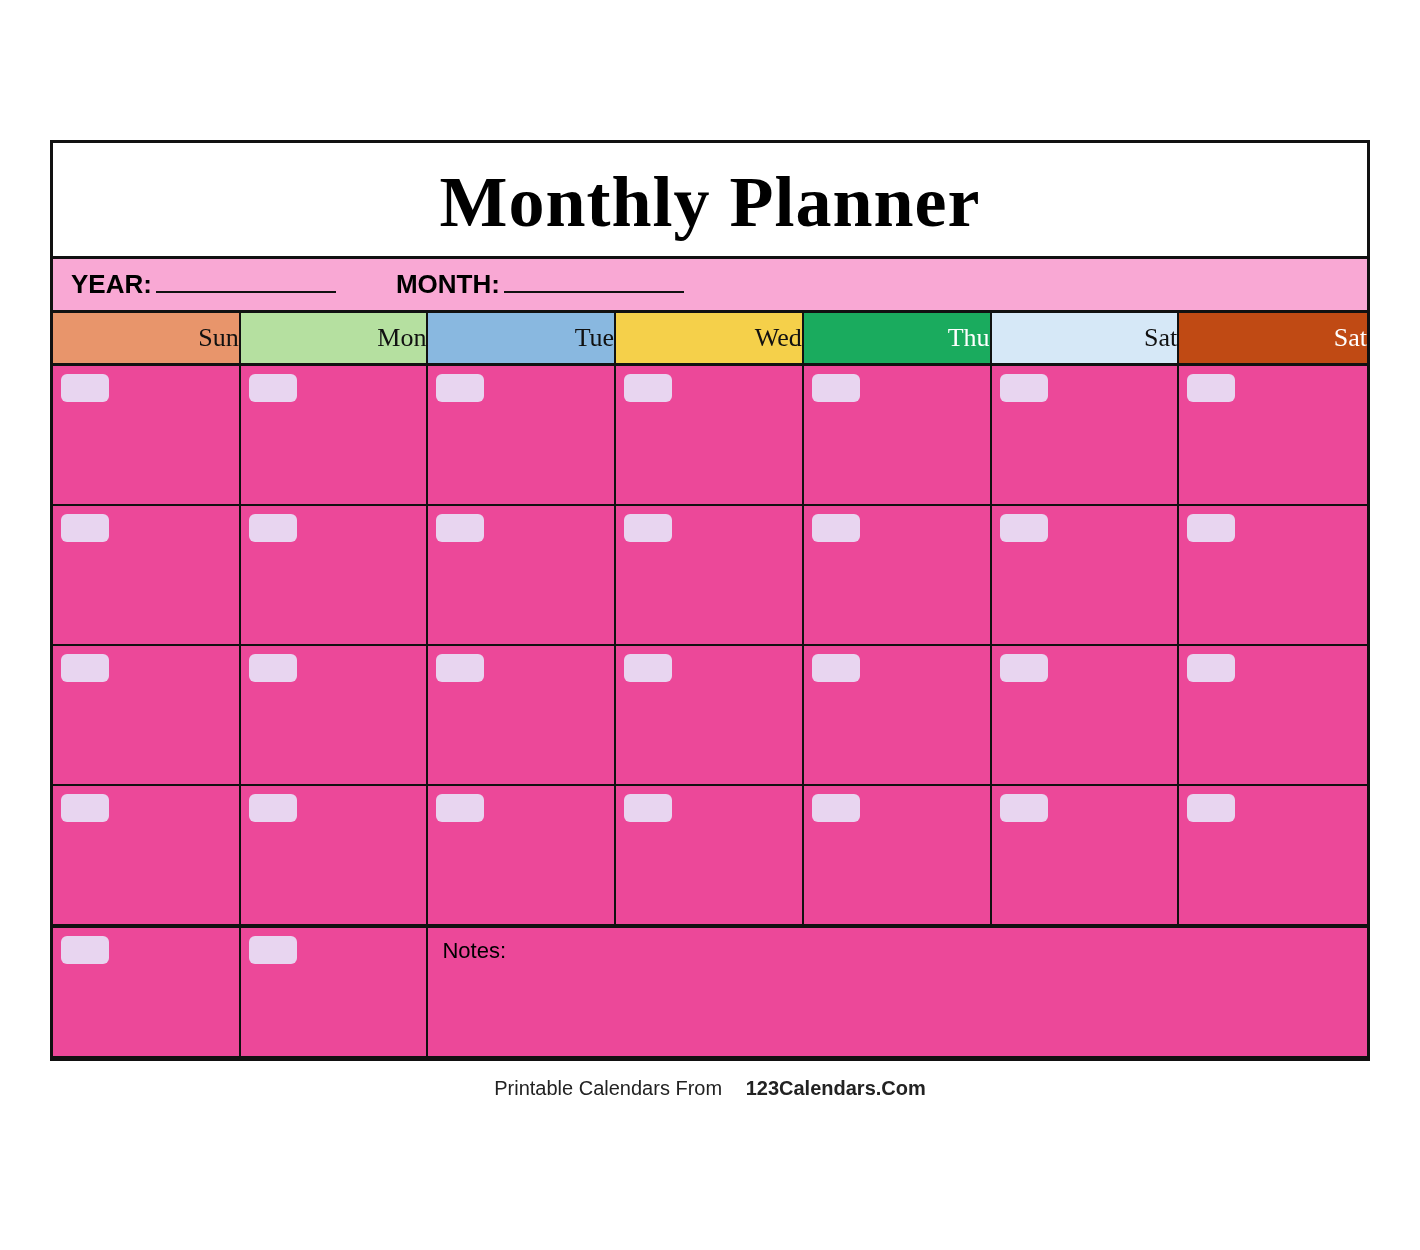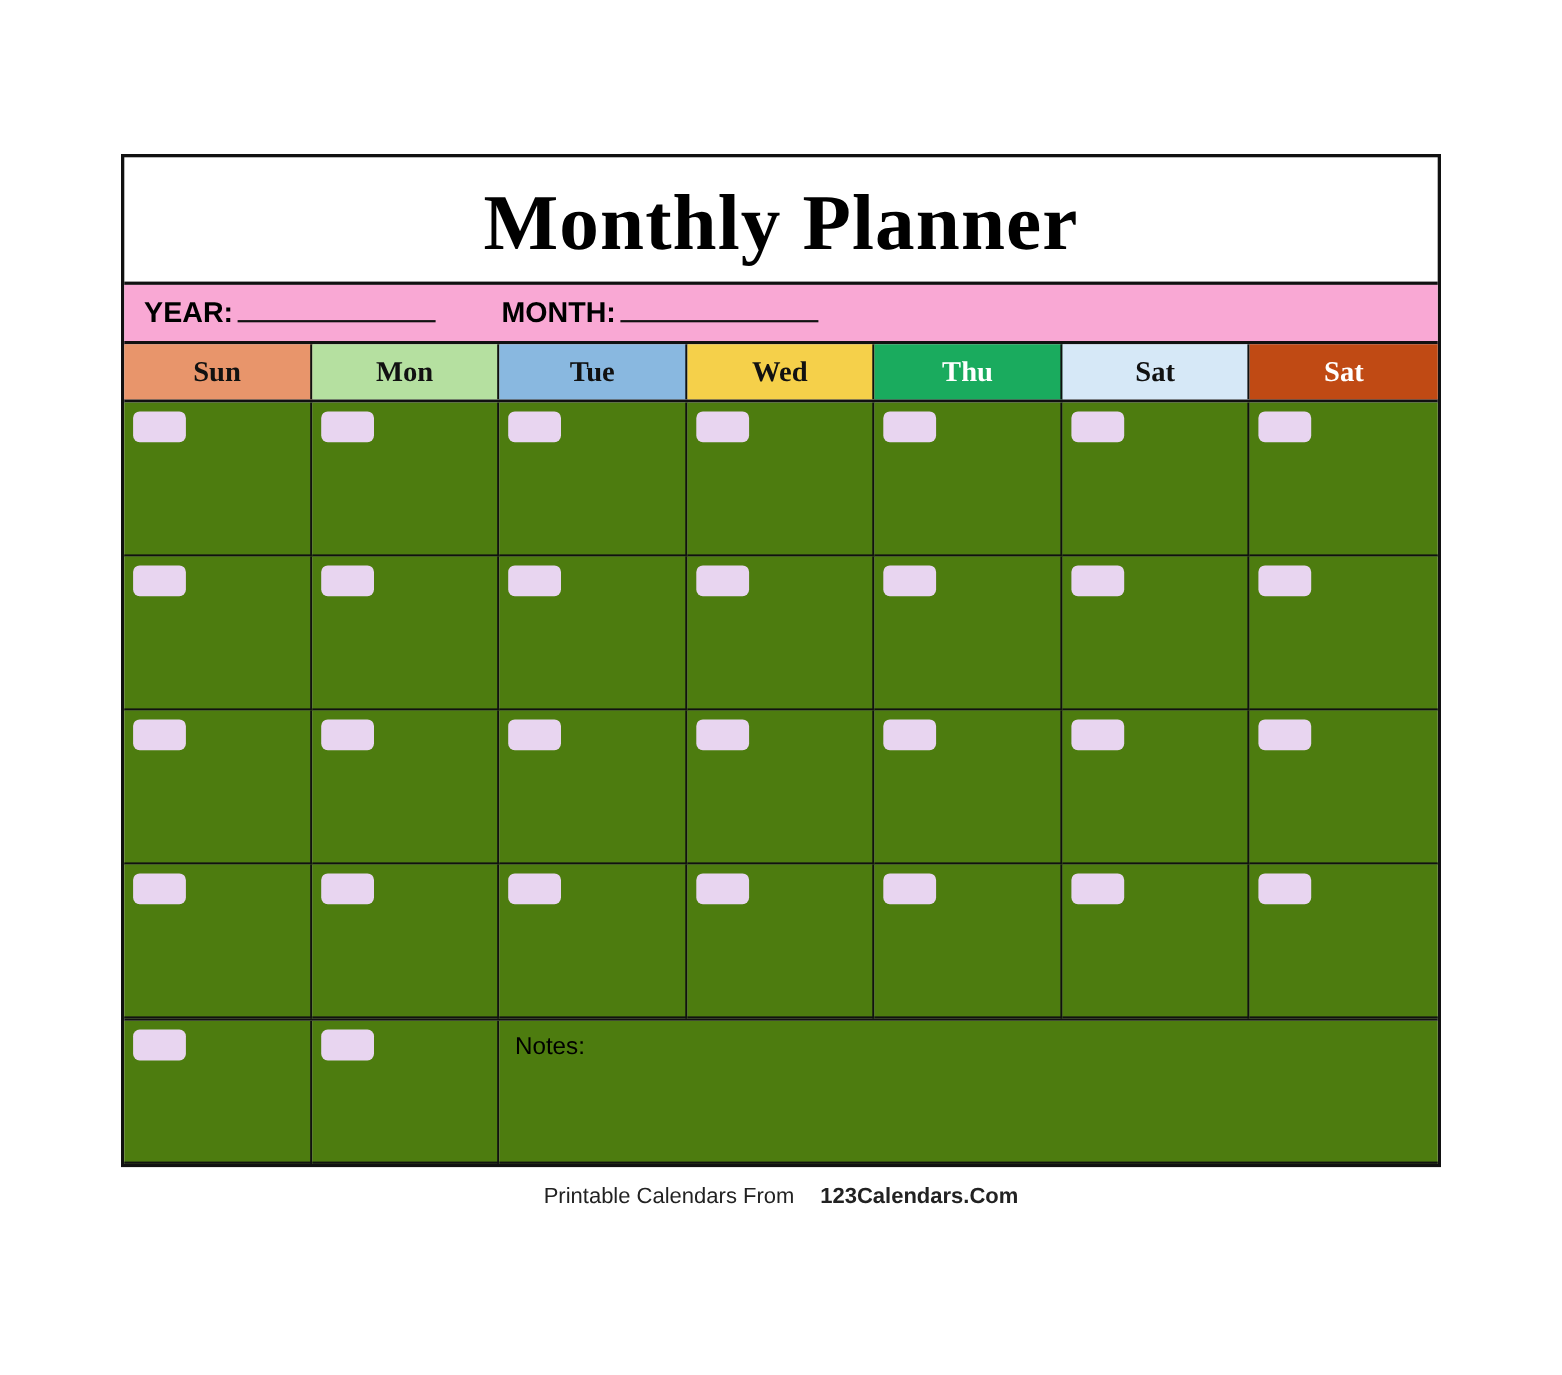--- a/index.html
+++ b/index.html
@@ -9,21 +9,21 @@
       display: flex;
       flex-direction: column;
       align-items: center;
       justify-content: center;
       min-height: 100vh;
       font-family: Arial, sans-serif;
       padding: 20px;
     }
 
     .planner-wrapper {
-      width: 1200px;
+      width: 1320px;
       border: 3px solid #111;
       background: #fff;
     }
 
     .planner-title {
       text-align: center;
       font-size: 72px;
       font-family: 'Comic Sans MS', 'Chalkboard SE', cursive;
       font-weight: bold;
       padding: 18px 0 12px;
@@ -53,45 +53,45 @@
       margin-left: 4px;
     }
 
     .day-headers {
       display: grid;
       grid-template-columns: repeat(7, 1fr);
       border-bottom: 3px solid #111;
     }
 
     .day-header {
-      text-align: center;
+      text-align: right;
       padding: 10px 0;
       font-size: 26px;
-      font-weight: bold;
+      font-weight: normal;
       font-family: 'Comic Sans MS', cursive;
       border-right: 2px solid #111;
     }
 
     .day-header:last-child { border-right: none; }
 
     .day-sun  { background: #e8956b; color: #111; }
     .day-mon  { background: #b5e0a0; color: #111; }
     .day-tue  { background: #89b8e0; color: #111; }
     .day-wed  { background: #f5d04a; color: #111; }
     .day-thu  { background: #1aab5e; color: #fff; }
     .day-fri  { background: #d6e8f7; color: #111; }
     .day-sat  { background: #c04a14; color: #fff; }
 
     .cal-cell {
       border-right: 2px solid #111;
       border-bottom: 2px solid #111;
       min-height: 140px;
       padding: 8px 8px 4px;
       position: relative;
-      background: #4d7c0f;
+      background: #ec4899;
     }
 
     .cal-cell:last-child { border-right: none; }
 
     .date-badge {
       width: 48px;
       height: 28px;
       background: #e8d5f0;
       border-radius: 6px;
       display: block;

